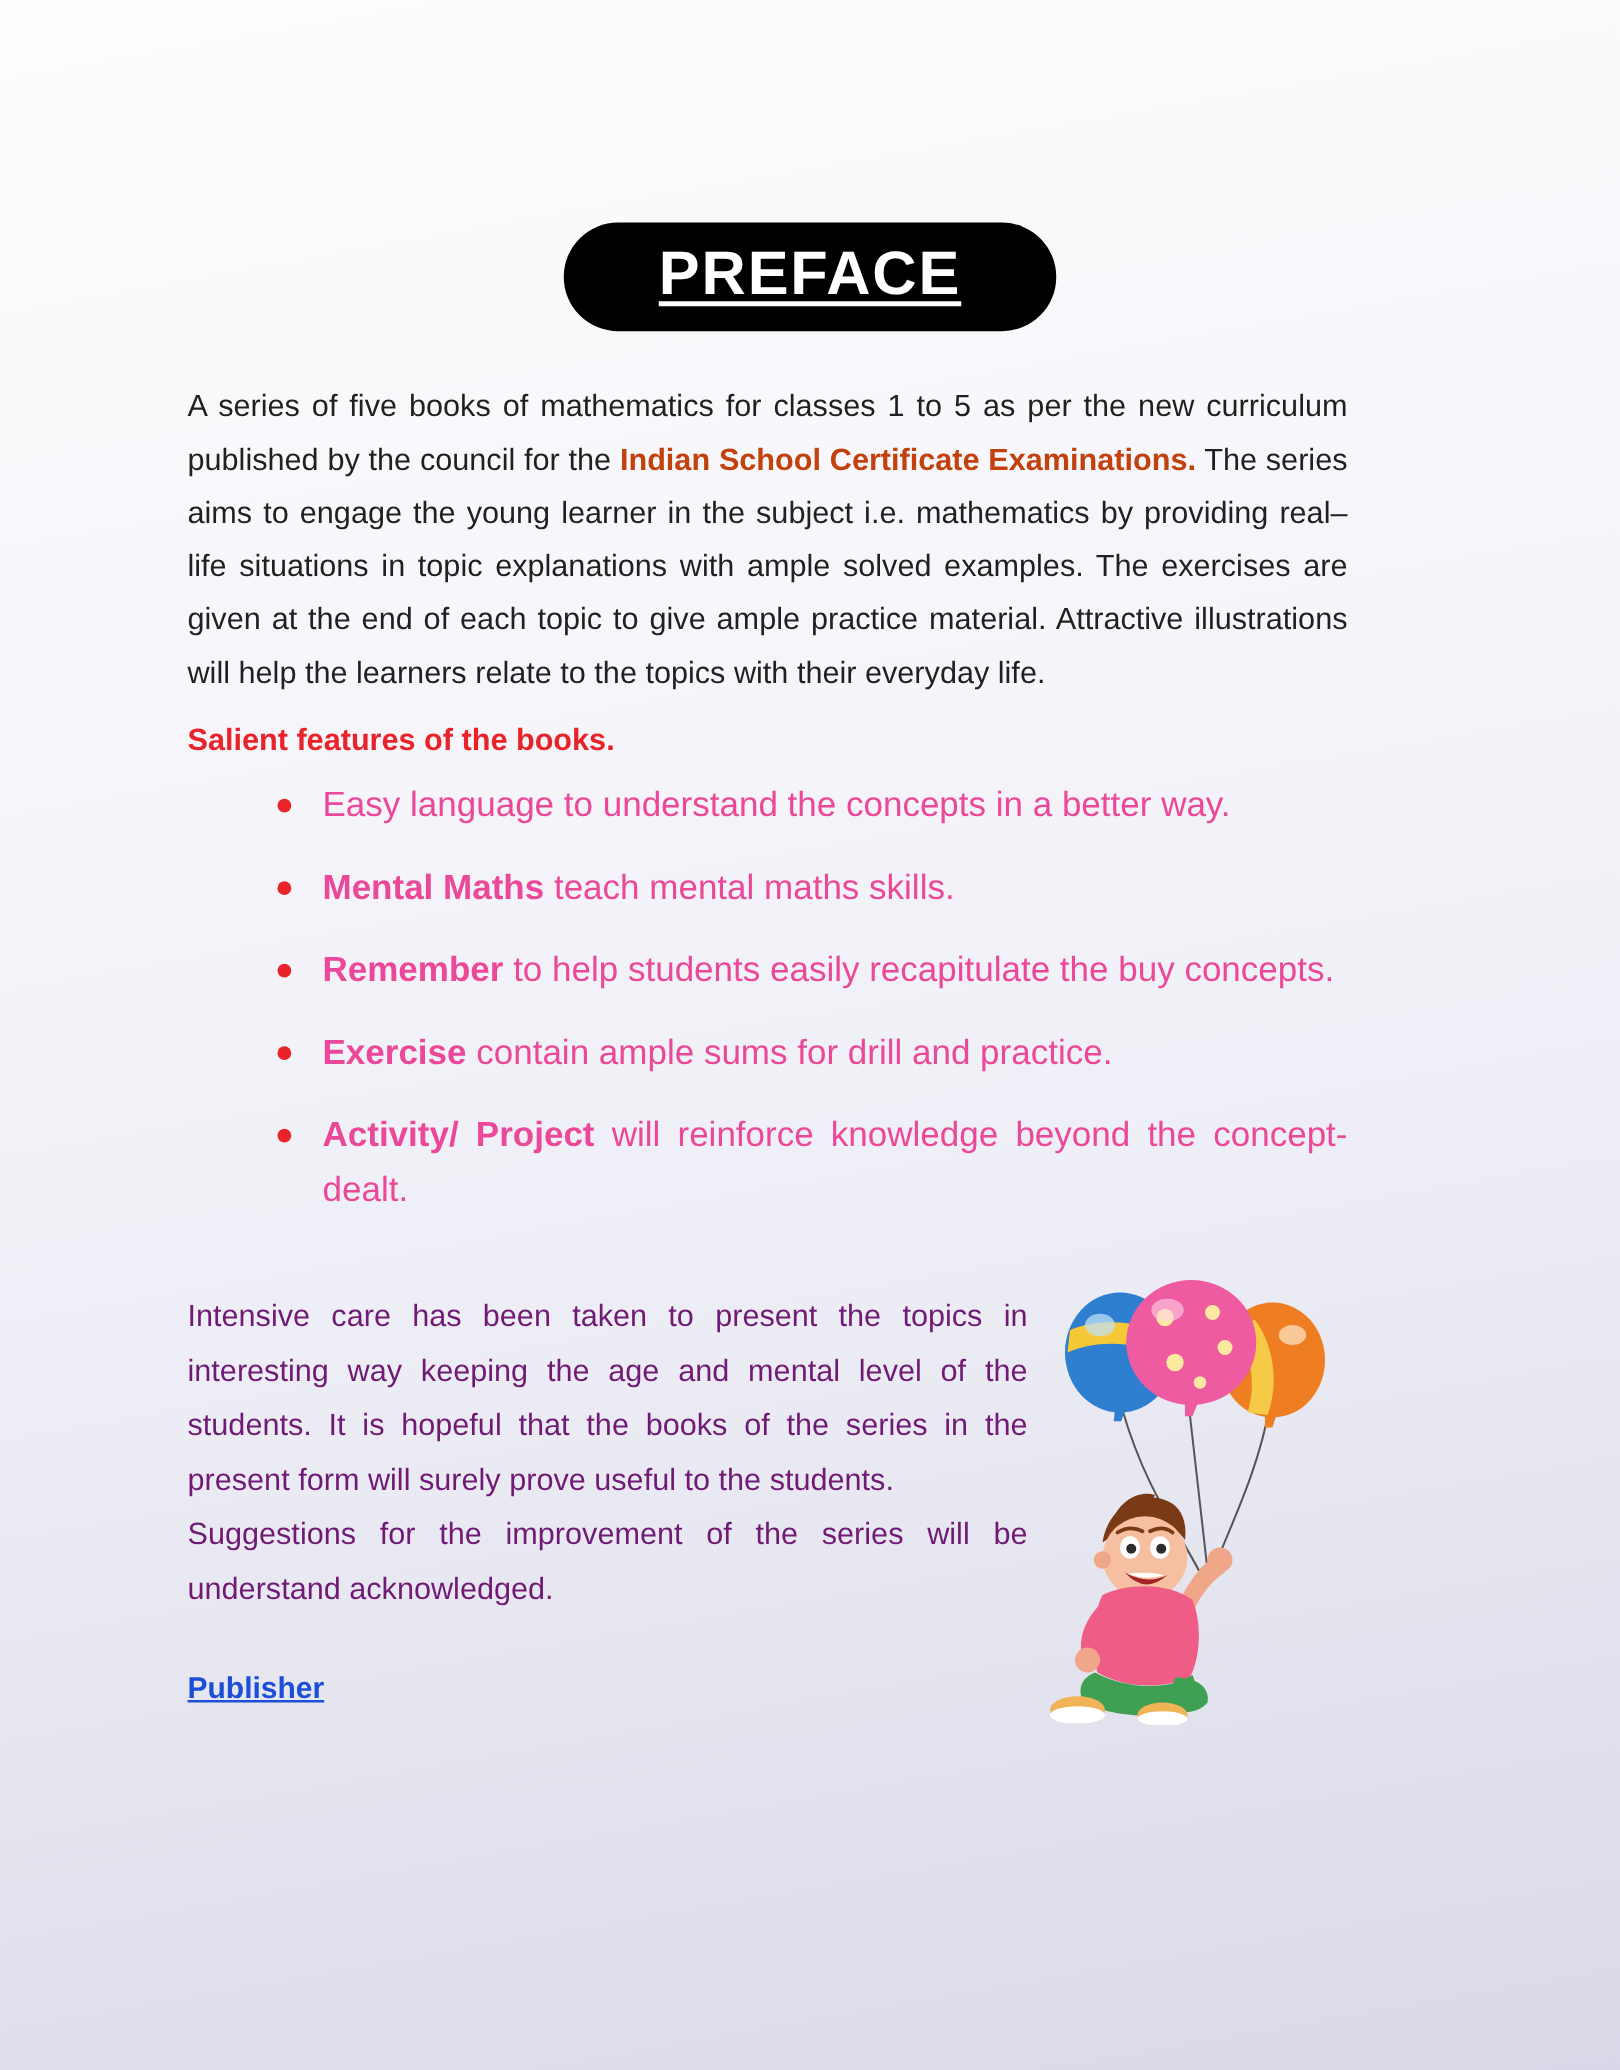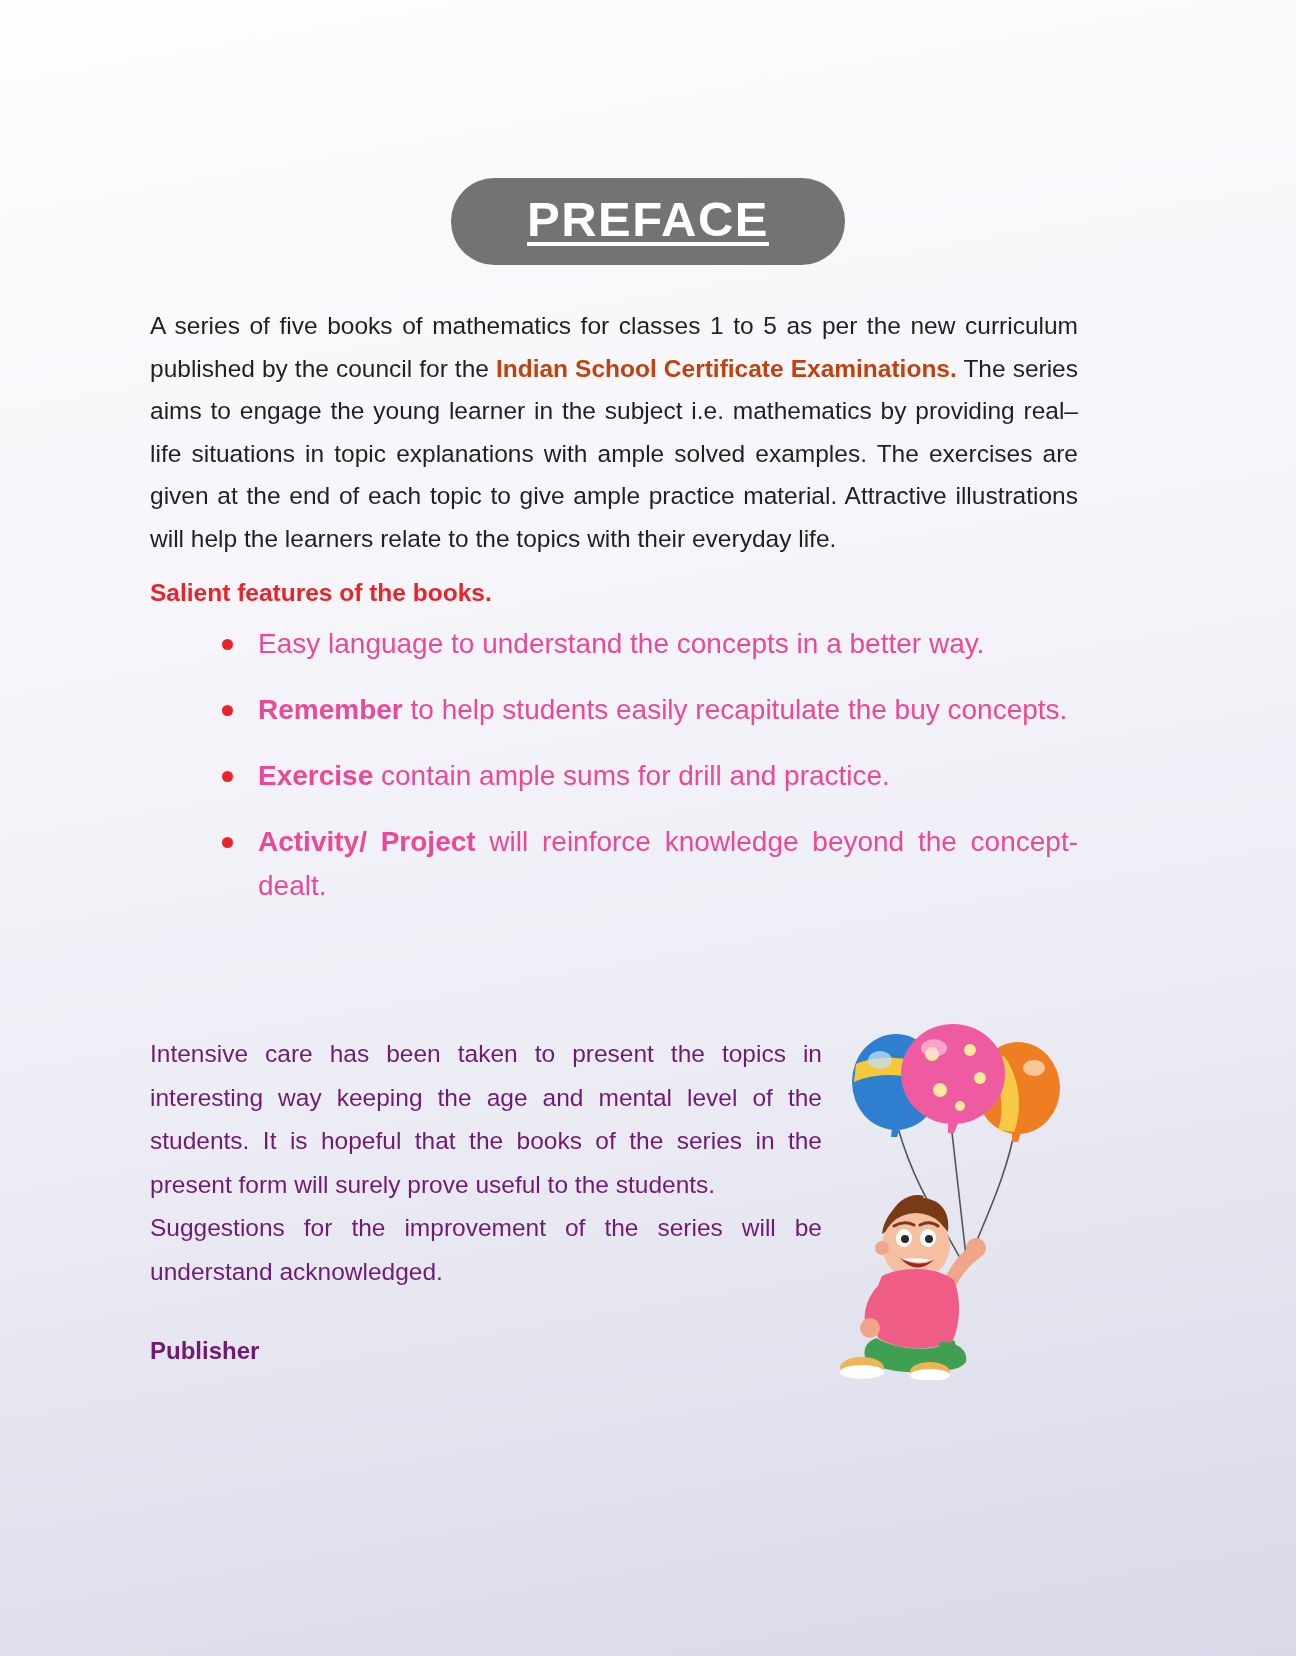--- a/index.html
+++ b/index.html
@@ -21,21 +21,21 @@
   }
   .title-wrap {
     position: absolute;
     top: 178px;
     left: 0;
     width: 100%;
     text-align: center;
   }
   .title-pill {
     display: inline-block;
-    background: #737373;
+    background: #000000;
     border-radius: 46px;
     padding: 16px 76px 20px 76px;
     min-width: 216px;
   }
   .title-pill .title-text {
     font-size: 49px;
     font-weight: bold;
     color: #ffffff;
     letter-spacing: 1.5px;
     text-decoration: underline;
@@ -112,21 +112,22 @@
   }
   .closing p.p2 {
     margin-top: 0px;
   }
   .publisher {
     position: absolute;
     left: 150px;
     top: 1337px;
     font-size: 24px;
     font-weight: bold;
-    color: #701a75;
+    color: #1d4ed8;
+    text-decoration: underline;
   }
   .art {
     position: absolute;
     left: 820px;
     top: 1020px;
     width: 270px;
     height: 360px;
   }
   .art svg { display: block; }
 </style>
@@ -145,20 +146,24 @@
     <p class="intro">
       <span>A series of five books of mathematics for classes 1 to 5 as per the new curriculum published by the council for the </span><span class="hl-red">Indian School Certificate Examinations.</span><span> The series aims to engage the young learner in the subject i.e. mathematics by providing real–life situations in topic explanations with ample solved examples. The exercises are given at the end of each topic to give ample practice material. Attractive illustrations will help the learners relate to the topics with their everyday life.</span>
     </p>
 
     <div class="salient">Salient features of the books.</div>
 
     <ul class="features">
       <li>
         <span class="bullet"></span>
         <b></b><span>Easy language to understand the concepts in a better way.</span>
+      </li>
+      <li>
+        <span class="bullet"></span>
+        <b>Mental Maths</b><span> teach mental maths skills.</span>
       </li>
       <li>
         <span class="bullet"></span>
         <b>Remember</b><span> to help students easily recapitulate the buy concepts.</span>
       </li>
       <li>
         <span class="bullet"></span>
         <b>Exercise</b><span> contain ample sums for drill and practice.</span>
       </li>
       <li>

